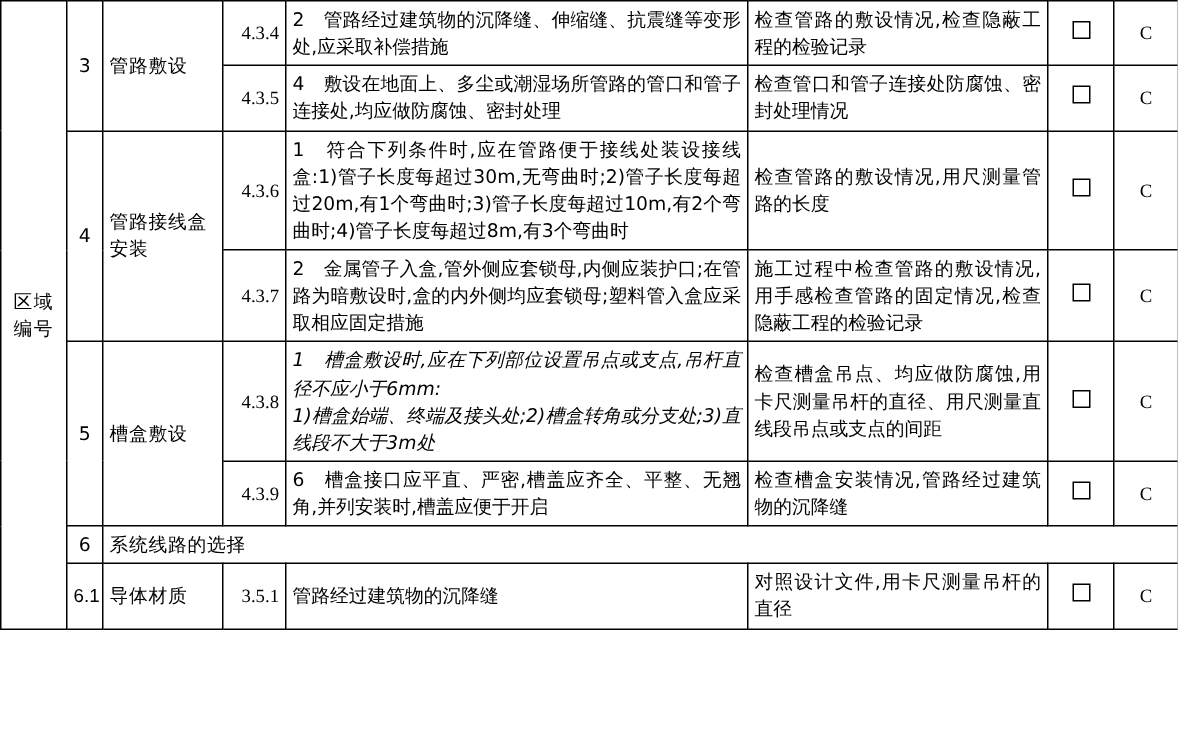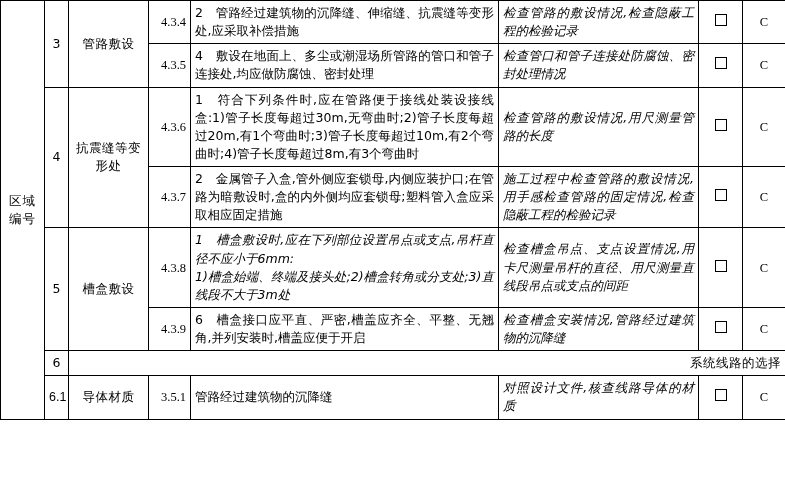--- a/index.html
+++ b/index.html
@@ -47,59 +47,58 @@
     font-size: 13px;
     letter-spacing: 1px;
     line-height: 1.6;
     padding: 0 2px;
   }
   .no-cell {
     text-align: center;
     font-size: 12.5px;
   }
   .item-cell {
-    text-align: center;
+    text-align: left;
     font-size: 12.5px;
     padding-left: 6px;
     letter-spacing: 0.5px;
     margin-left: 24px;
   }
   .code-cell {
     text-align: right;
     font-size: 12.5px;
     font-family: "Liberation Serif", "DejaVu Serif", serif;
   }
   .req-cell {
     text-align: justify;
     font-size: 12.5px;
     line-height: 1.5;
   }
   .meth-cell {
     text-align: justify;
     font-size: 12.5px;
     line-height: 1.5;
-    font-style: italic;
   }
   .chk-cell {
     text-align: center;
   }
   .res-cell {
     text-align: center;
     font-size: 12.5px;
     font-family: "Liberation Serif", "DejaVu Serif", serif;
   }
   .box {
     display: inline-block;
     width: 10px;
     height: 10px;
     border: 1px solid #000000;
     background: #ffffff;
   }
   .section-cell {
-    text-align: right;
+    text-align: left;
     font-size: 12.5px;
     padding-left: 6px;
     letter-spacing: 0.5px;
     margin-left: 30px;
   }
   .sub-no {
     text-align: center;
     font-size: 12.5px;
     font-family: Liberation Sans, sans-serif;
   }
@@ -142,21 +141,21 @@
         <td class="req-cell">4　敷设在地面上、多尘或潮湿场所管路的管口和管子连接处,均应做防腐蚀、密封处理</td>
         <td class="meth-cell">检查管口和管子连接处防腐蚀、密封处理情况</td>
         <td class="chk-cell">
           <span class="box"></span>
         </td>
         <td class="res-cell">C</td>
       </tr>
 
       <tr>
         <td class="no-cell" rowspan="2">4</td>
-        <td class="item-cell" rowspan="2">抗震缝等变形处</td>
+        <td class="item-cell" rowspan="2">管路接线盒安装</td>
         <td class="code-cell">4.3.6</td>
         <td class="req-cell">1　符合下列条件时,应在管路便于接线处装设接线盒:1)管子长度每超过30m,无弯曲时;2)管子长度每超过20m,有1个弯曲时;3)管子长度每超过10m,有2个弯曲时;4)管子长度每超过8m,有3个弯曲时</td>
         <td class="meth-cell">检查管路的敷设情况,用尺测量管路的长度</td>
         <td class="chk-cell">
           <span class="box"></span>
         </td>
         <td class="res-cell">C</td>
       </tr>
 
       <tr>
@@ -168,21 +167,21 @@
         </td>
         <td class="res-cell">C</td>
       </tr>
 
       <tr>
         <td class="no-cell" rowspan="2">5</td>
         <td class="item-cell" rowspan="2">槽盒敷设</td>
         <td class="code-cell">4.3.8</td>
         <td class="req-cell" style="white-space: pre-line; font-style: italic;">1　槽盒敷设时,应在下列部位设置吊点或支点,吊杆直径不应小于6mm:
 1)槽盒始端、终端及接头处;2)槽盒转角或分支处;3)直线段不大于3m处</td>
-        <td class="meth-cell">检查槽盒吊点、支点设置情况,用卡尺测量吊杆的直径、用尺测量直线段吊点或支点的间距</td>
+        <td class="meth-cell">检查槽盒吊点、均应做防腐蚀,用卡尺测量吊杆的直径、用尺测量直线段吊点或支点的间距</td>
         <td class="chk-cell">
           <span class="box"></span>
         </td>
         <td class="res-cell">C</td>
       </tr>
 
       <tr>
         <td class="code-cell">4.3.9</td>
         <td class="req-cell">6　槽盒接口应平直、严密,槽盖应齐全、平整、无翘角,并列安装时,槽盖应便于开启</td>
         <td class="meth-cell">检查槽盒安装情况,管路经过建筑物的沉降缝</td>
@@ -195,21 +194,21 @@
       <tr>
         <td class="no-cell">6</td>
         <td class="section-cell" colspan="6">系统线路的选择</td>
       </tr>
 
       <tr>
         <td class="sub-no">6.1</td>
         <td class="item-cell">导体材质</td>
         <td class="code-cell">3.5.1</td>
         <td class="req-cell">管路经过建筑物的沉降缝</td>
-        <td class="meth-cell">对照设计文件,核查线路导体的材质</td>
+        <td class="meth-cell">对照设计文件,用卡尺测量吊杆的直径</td>
         <td class="chk-cell">
           <span class="box"></span>
         </td>
         <td class="res-cell">C</td>
       </tr>
     </tbody>
   </table>
 </div>
 
 </body></html>

